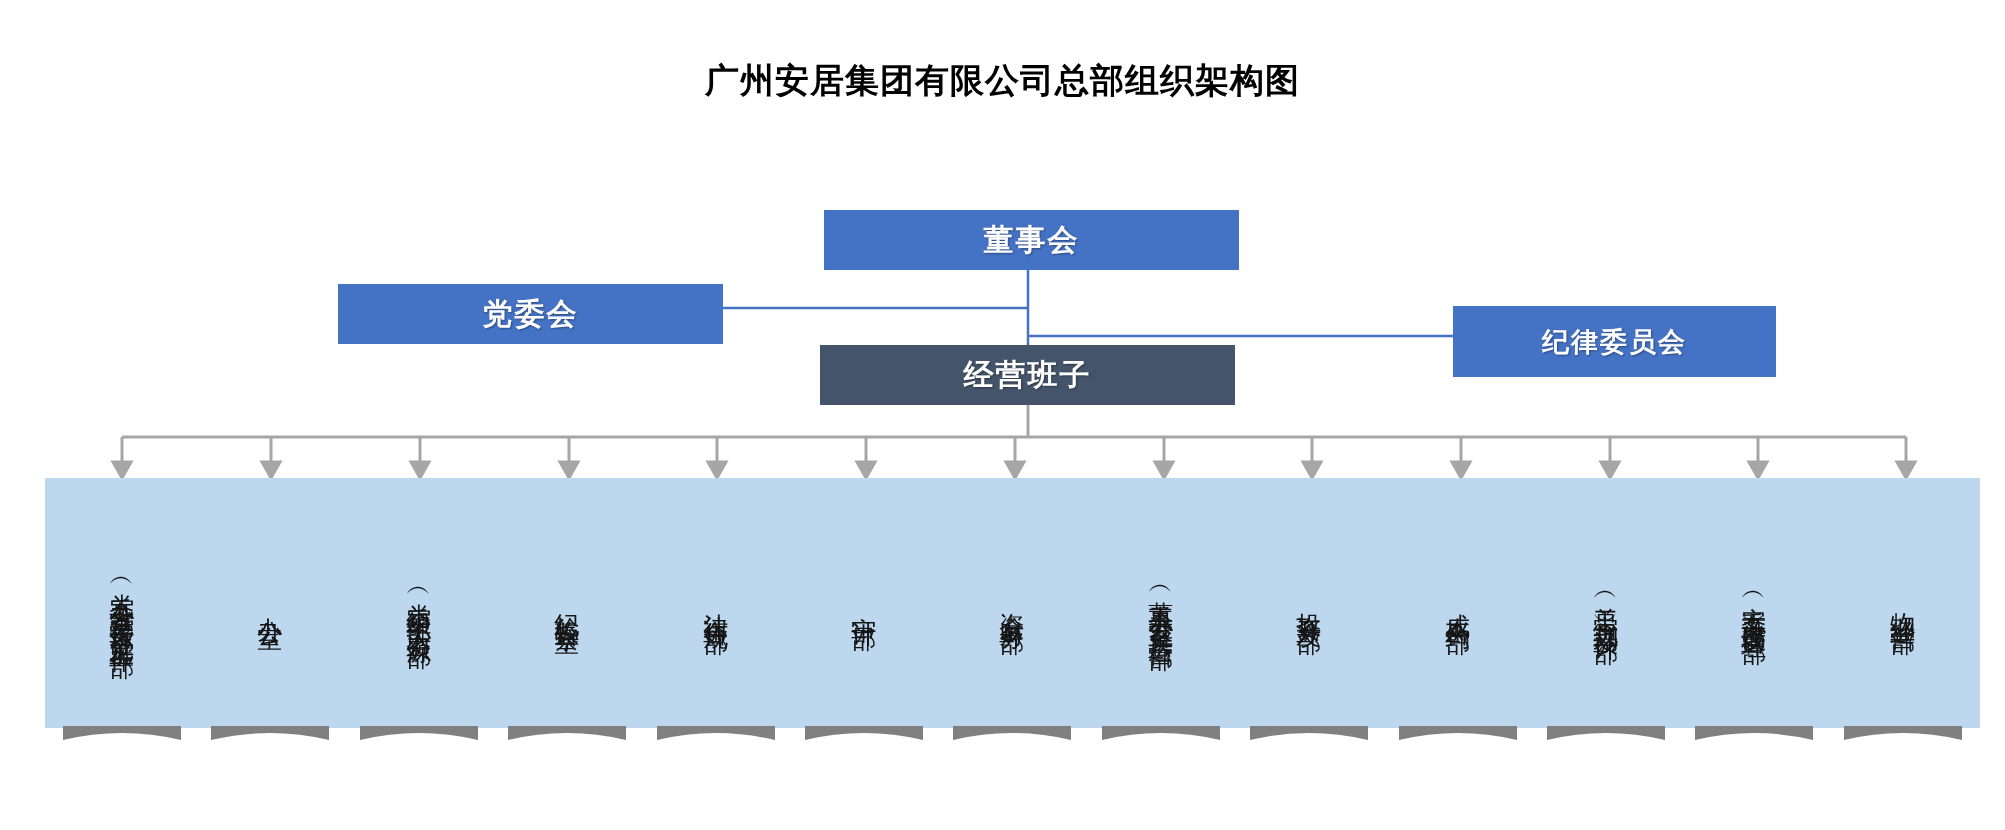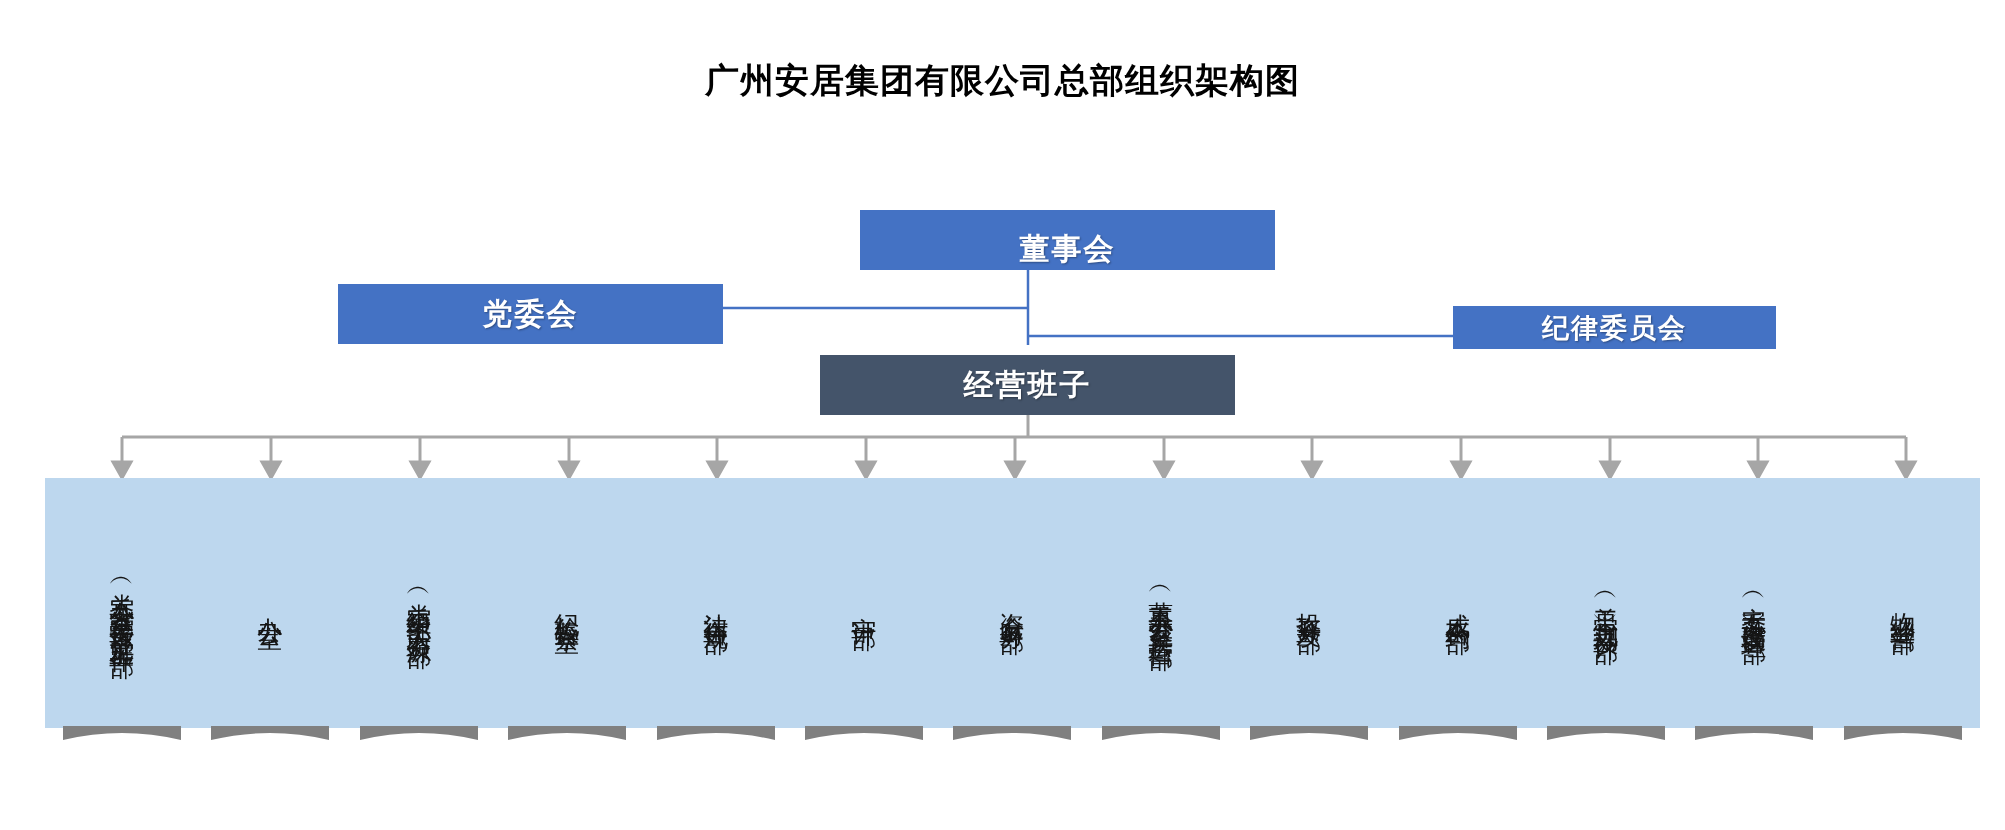--- a/index.html
+++ b/index.html
@@ -47,39 +47,38 @@
     align-items: center;
     justify-content: center;
     color: #FFFFFF;
     font-size: 30px;
     font-weight: bold;
     letter-spacing: 2px;
     text-shadow: 1px 1px 2px rgba(0,0,0,0.35);
     white-space: nowrap;
   }
   #box-board {
-    left: 860px; top: 210px;
+    left: 824px; top: 210px;
     width: 415px; height: 60px;
     background: #4472C4;
-    align-items: flex-end;
   }
   #box-party {
     left: 338px; top: 284px;
     width: 385px; height: 60px;
     background: #4472C4;
   }
   #box-discipline {
     left: 1453px; top: 306px;
-    width: 323px; height: 43px;
+    width: 323px; height: 71px;
     background: #4472C4;
     font-size: 27px;
     font-family: Liberation Mono, monospace;
   }
   #box-management {
-    left: 820px; top: 355px;
+    left: 820px; top: 345px;
     width: 415px; height: 60px;
     background: #44546A;
   }
 
   
   #dept-row {
     position: absolute;
     left: 0;
     top: 478px;
     width: 2005px;

